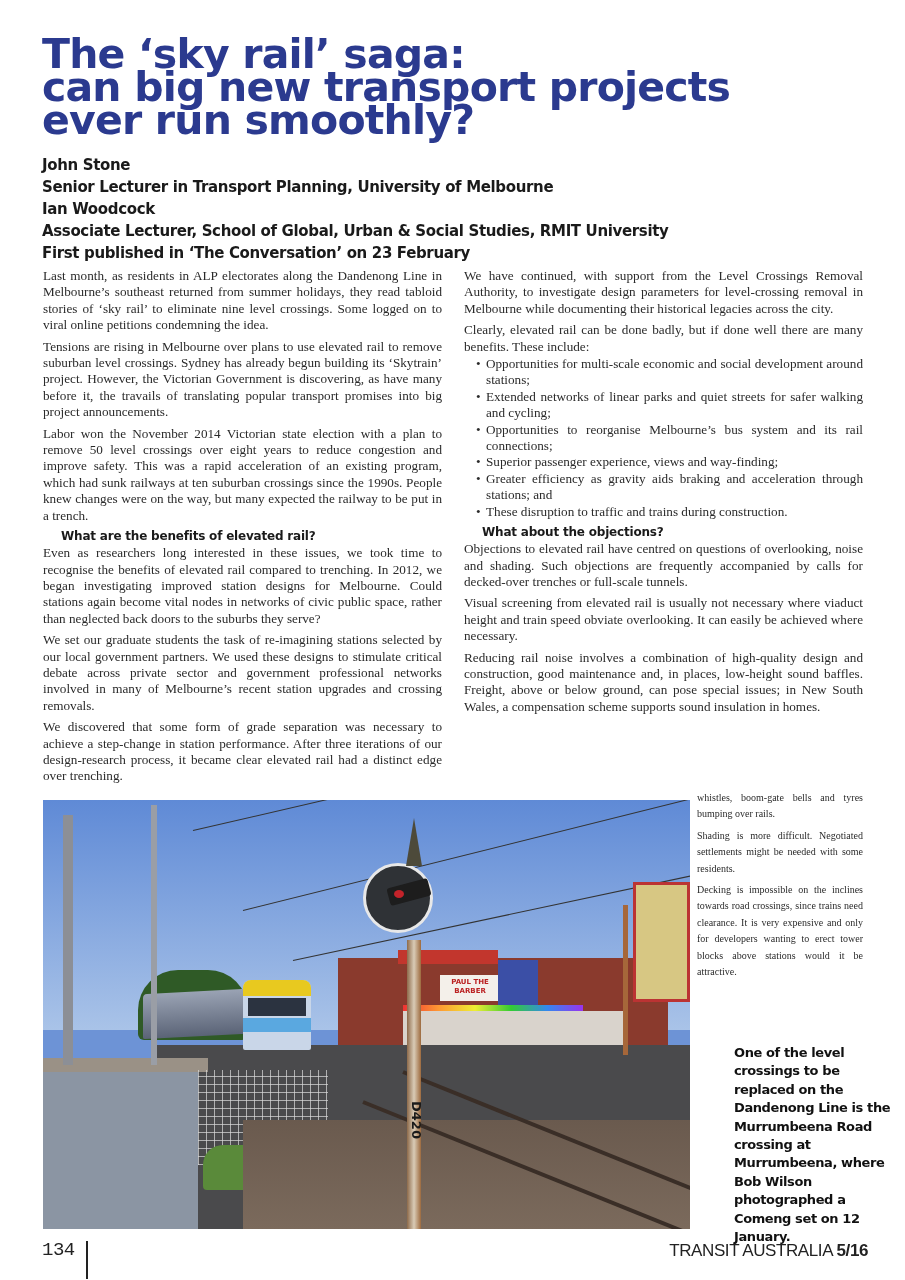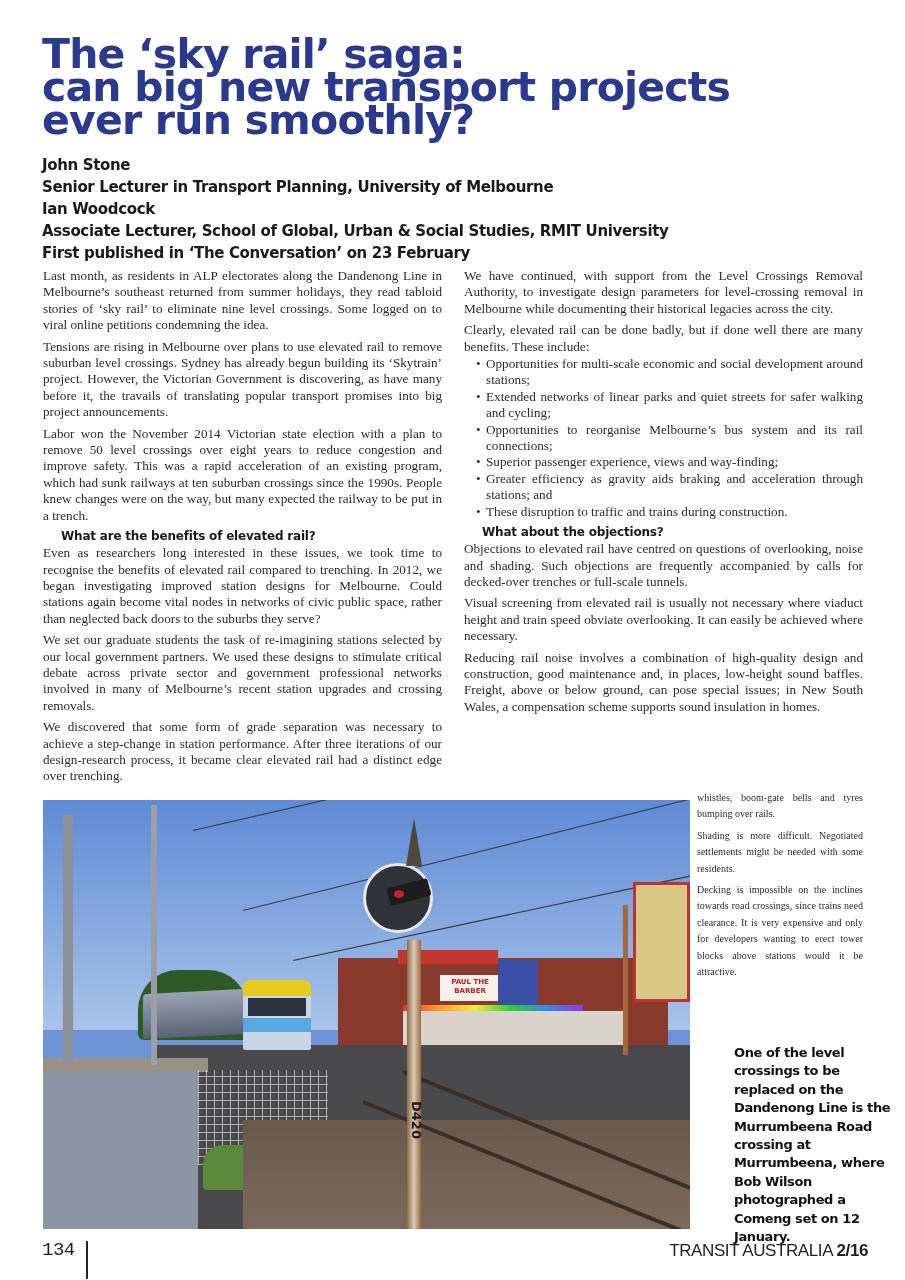--- a/index.html
+++ b/index.html
@@ -157,13 +157,13 @@
 <div class="narrow">
   <p>whistles, boom-gate bells and tyres bumping over rails.</p>
   <p>Shading is more difficult. Negotiated settlements might be needed with some residents.</p>
   <p>Decking is impossible on the inclines towards road crossings, since trains need clearance. It is very expensive and only for developers wanting to erect tower blocks above stations would it be attractive.</p>
 </div>
 
 <div class="caption">One of the level crossings to be replaced on the Dandenong Line is the Murrumbeena Road crossing at Murrumbeena, where Bob Wilson photographed a Comeng set on 12 January.</div>
 
 <div class="footer-page">134</div>
 <div class="footer-rule"></div>
-<div class="footer-mag"><span>TRANSIT AUSTRALIA </span><b>2/16</b></div>
+<div class="footer-mag"><span>TRANSIT AUSTRALIA </span><b>5/16</b></div>
 
 </body></html>

